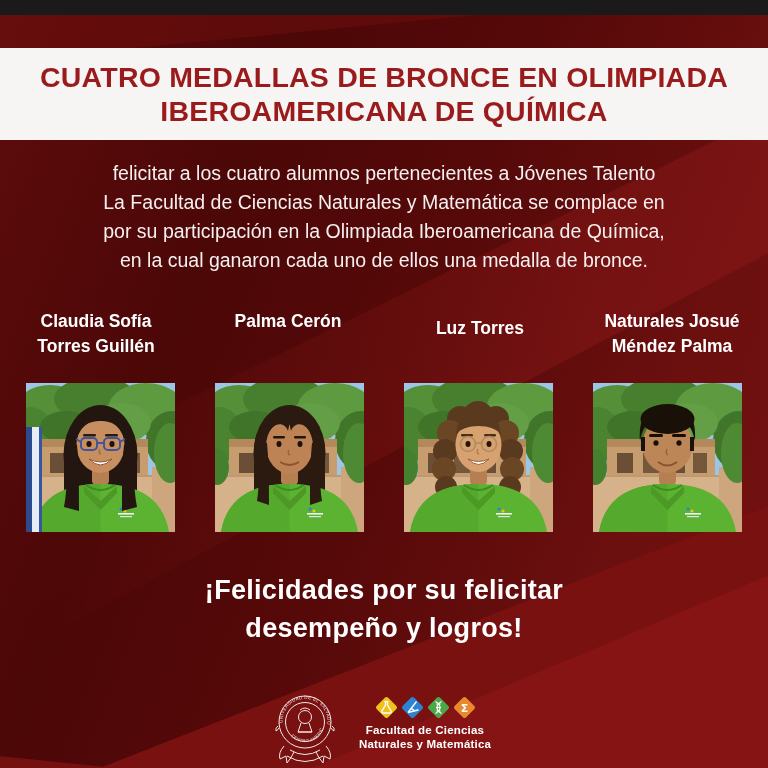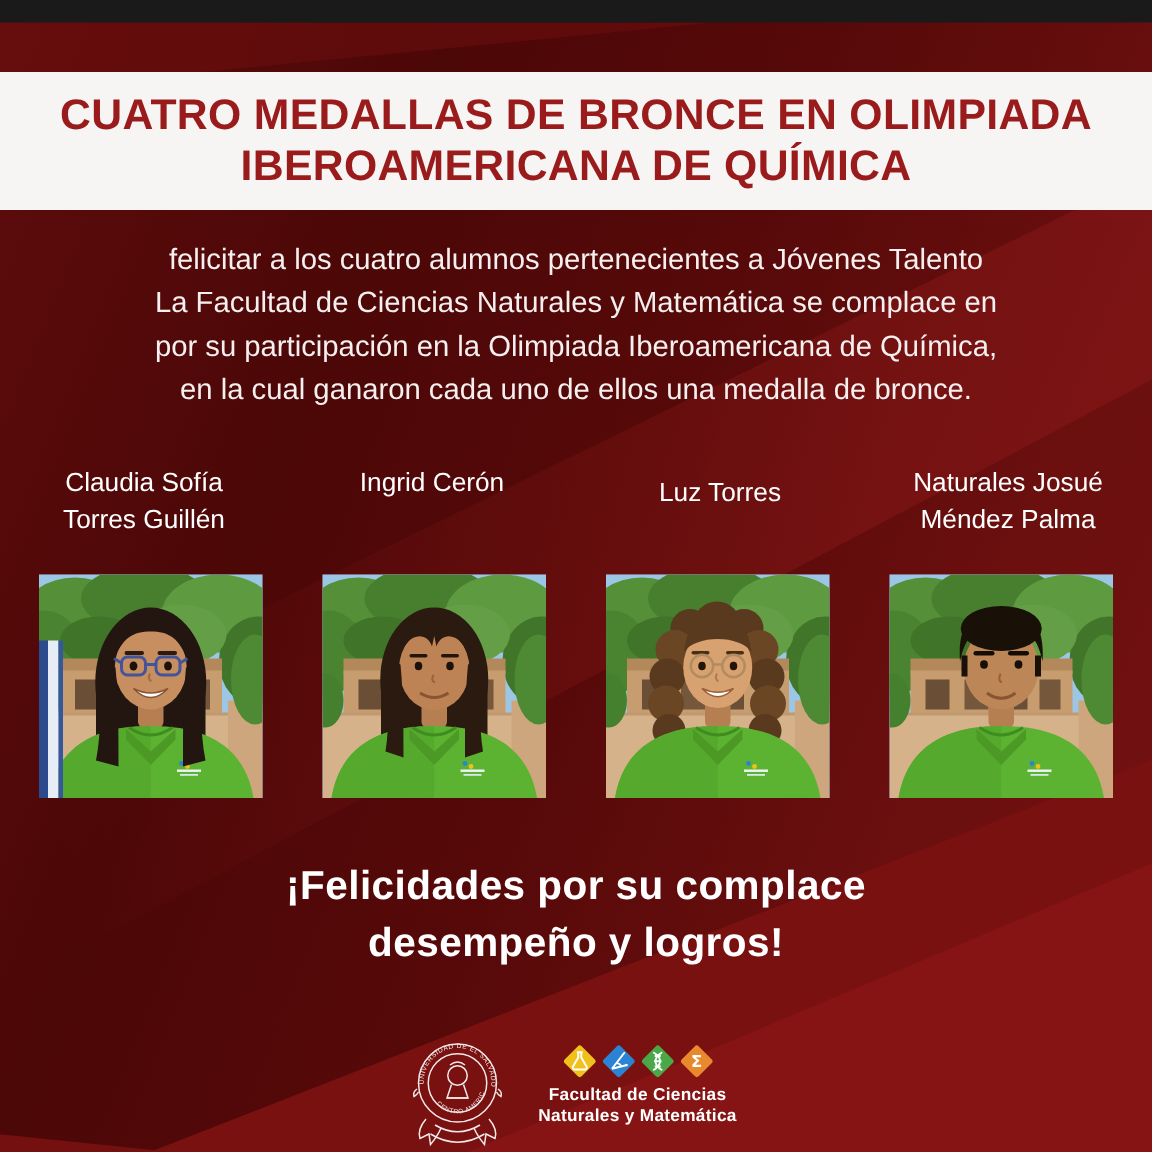--- a/index.html
+++ b/index.html
@@ -20,21 +20,21 @@
   .banner{
     position:absolute;left:0;right:0;top:33px;height:92px;background:#f7f4f4;
     display:flex;flex-direction:column;justify-content:center;text-align:center;
     color:#9a1b1b;font-weight:bold;font-size:28.5px;line-height:34px;letter-spacing:.2px;
   }
   .intro{
     position:absolute;left:0;right:0;top:144px;text-align:center;
     color:#f6efef;font-size:19.5px;line-height:29px;
   }
   .names{position:absolute;left:0;right:0;top:294px;display:flex;}
-  .name{flex:1;text-align:center;color:#ffffff;font-weight:normal;font-size:17.5px;line-height:25px;}
+  .name{flex:1;text-align:center;color:#ffffff;font-weight:bold;font-size:17.5px;line-height:25px;}
   .name.lower{padding-top:7px;}
 
   .photos{position:absolute;left:26px;top:368px;display:flex;gap:40px;}
   .photo{width:149px;height:149px;overflow:hidden;background:#9cc6e6;}
   .photo svg{display:block;}
 
   .congrats{
     position:absolute;left:0;right:0;top:556px;text-align:center;
     color:#ffffff;font-weight:bold;font-size:27px;line-height:38px;letter-spacing:.3px;
   }
@@ -106,21 +106,21 @@
     <div>por su participación en la Olimpiada Iberoamericana de Química,</div>
     <div>en la cual ganaron cada uno de ellos una medalla de bronce.</div>
   </div>
 
   <div class="names">
     <div class="name">
       <div>Claudia Sofía</div>
       <div>Torres Guillén</div>
     </div>
     <div class="name">
-      <div>Ingrid Cerón</div>
+      <div>Palma Cerón</div>
     </div>
     <div class="name lower">
       <div>Luz Torres</div>
     </div>
     <div class="name">
       <div>Naturales Josué</div>
       <div>Méndez Palma</div>
     </div>
   </div>
 
@@ -240,21 +240,21 @@
           <ellipse cx="63" cy="60" rx="2.6" ry="2.8" fill="#17100a"></ellipse>
           <ellipse cx="86" cy="60" rx="2.6" ry="2.8" fill="#17100a"></ellipse>
           <path d="M74,66 q-2,5 1,6" stroke="#9a6136" stroke-width="1.4" fill="none"></path>
           <path d="M65,79 Q74.5,86 84,79" stroke="#8a5434" stroke-width="2" fill="none"></path>
         </g>
       </svg>
     </div>
   </div>
 
   <div class="congrats">
-    <div>¡Felicidades por su complace</div>
+    <div>¡Felicidades por su felicitar</div>
     <div>desempeño y logros!</div>
   </div>
 
   <div class="footer">
 
     <svg class="seal" width="62" height="84" viewBox="0 0 62 84">
       <g stroke="#f3e9e9" fill="none" stroke-width="1">
         <circle cx="31" cy="32" r="26"></circle>
         <circle cx="31" cy="32" r="19.5"></circle>
         <path d="M4,36 q-3,2 -2,5 q2,-1 3,-3"></path>

